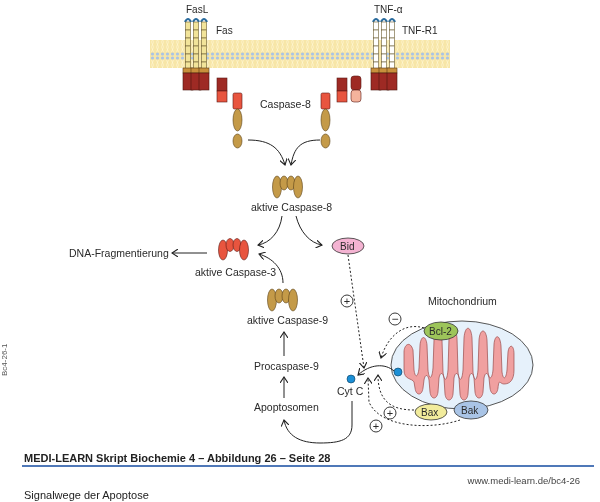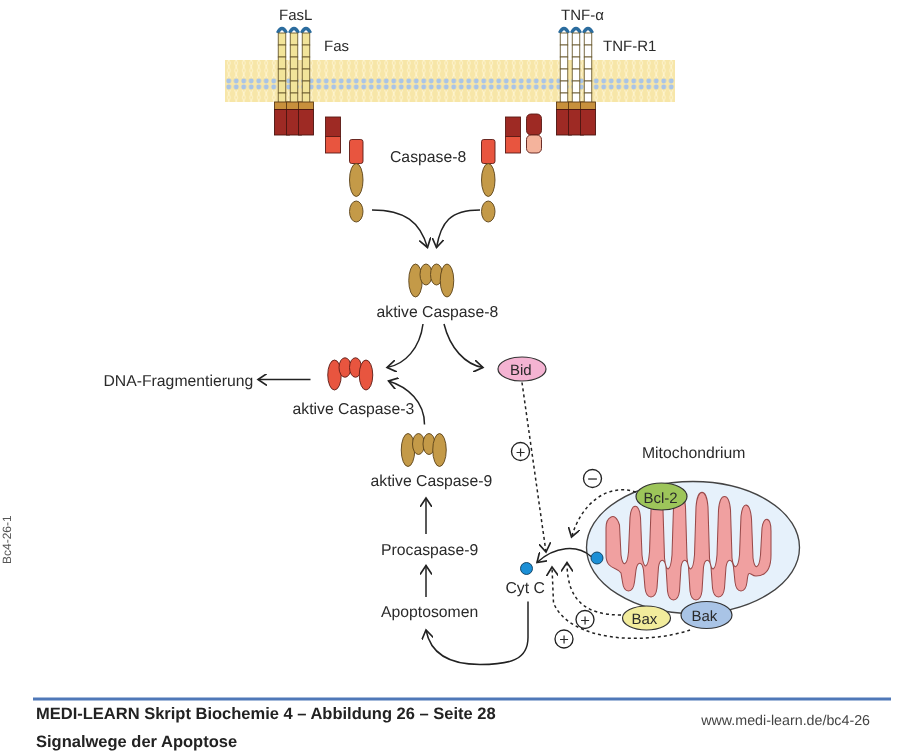--- a/index.html
+++ b/index.html
@@ -2,22 +2,22 @@
 <html><head>
 <meta charset="utf-8">
 <style>
   html, body { margin: 0; padding: 0; background: #ffffff; }
   body { width: 600px; height: 502px; position: relative; overflow: hidden;
          font-family: "Liberation Sans", "DejaVu Sans", sans-serif; }
   #diagram { position: absolute; left: 0; top: 0; }
   .lbl { font-family: "Liberation Sans", "DejaVu Sans", sans-serif; font-size: 10.5px; fill: #2a2a2a; }
   .lbl-sm { font-family: "Liberation Sans", "DejaVu Sans", sans-serif; font-size: 10px; fill: #2a2a2a; }
   .footer-rule { position: absolute; left: 22px; top: 465px; width: 572px; height: 2px; background: #4f78b8; }
-  .footer-title { position: absolute; left: 24px; top: 452px; font-size: 11px; font-weight: bold; color: #222; margin-top: 18px; }
-  .footer-sub { position: absolute; left: 24px; top: 489px; font-size: 11px; font-weight: bold; color: #222; text-align: center; }
+  .footer-title { position: absolute; left: 24px; top: 452px; font-size: 11px; font-weight: bold; color: #222; }
+  .footer-sub { position: absolute; left: 24px; top: 489px; font-size: 11px; font-weight: normal; color: #222; text-align: center; }
   .footer-url { position: absolute; right: 20px; top: 475px; font-size: 9.5px; color: #444; }
   .side-code { position: absolute; left: 0px; top: 376px; font-size: 8px; color: #555;
                transform: rotate(-90deg); transform-origin: left top; white-space: nowrap; }
 </style>
 </head>
 <body>
 
 <svg id="diagram" width="600" height="465" viewBox="0 0 600 465" xmlns="http://www.w3.org/2000/svg">
   <defs>
     <marker id="arrow" markerWidth="8" markerHeight="8" refX="6" refY="4" orient="auto" markerUnits="userSpaceOnUse">

